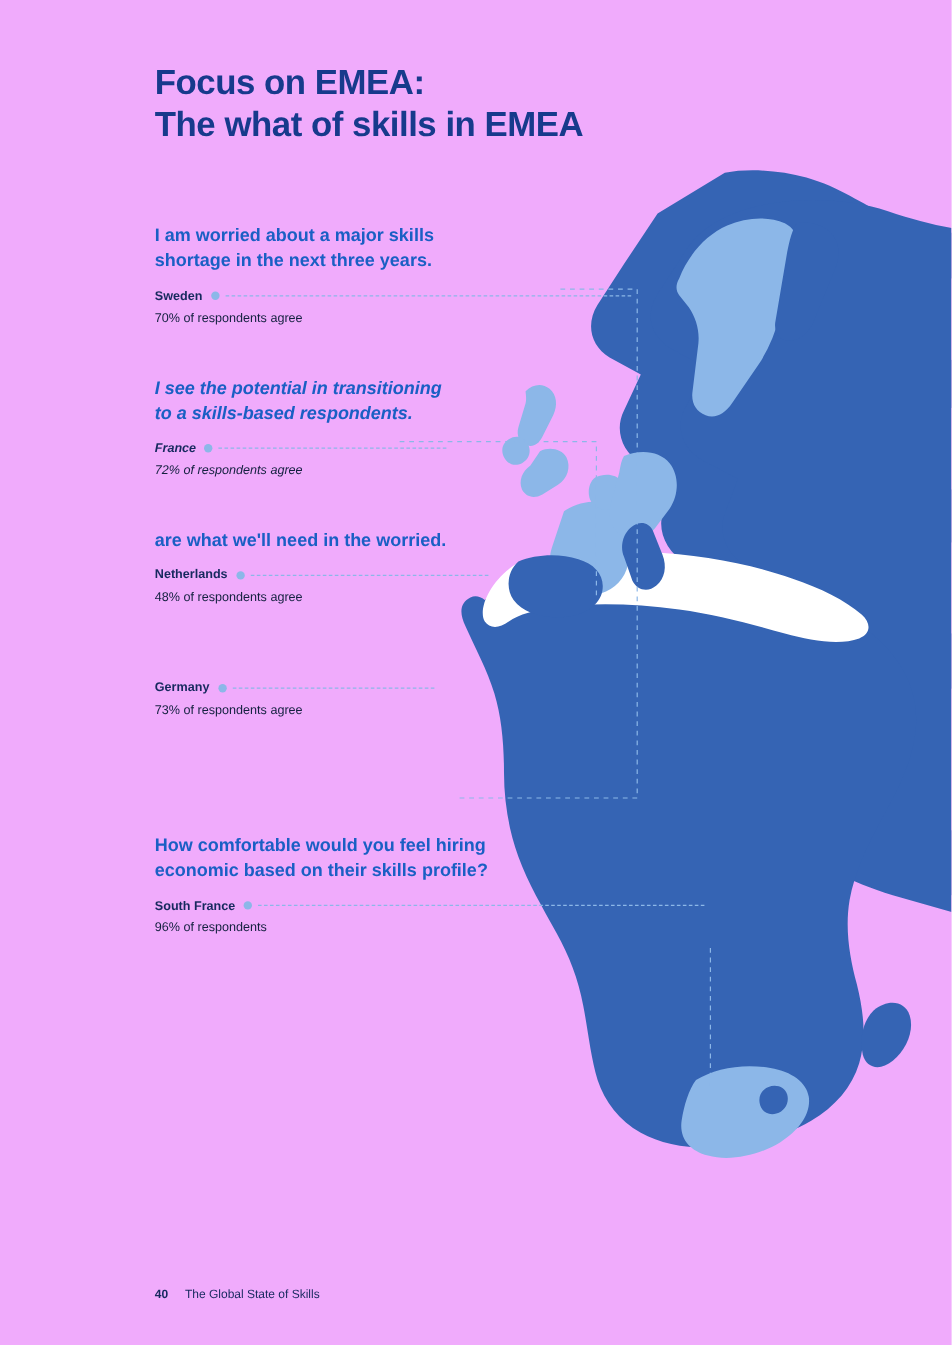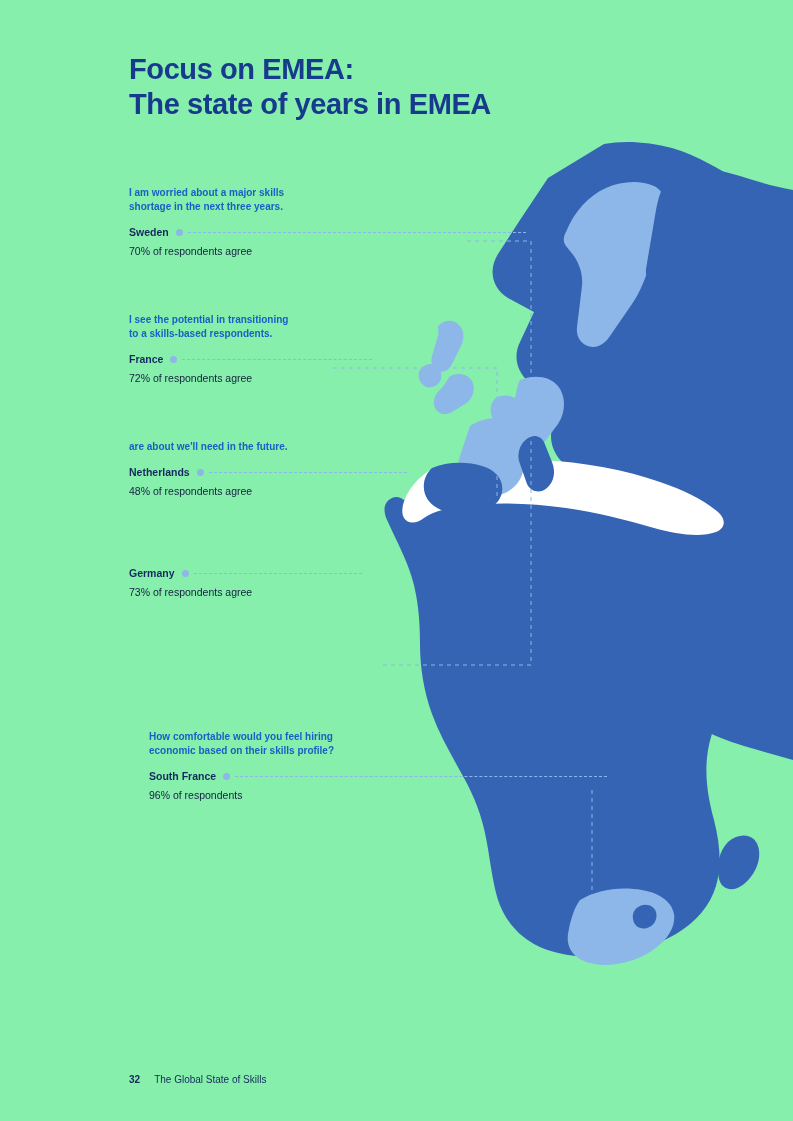--- a/index.html
+++ b/index.html
@@ -13,21 +13,21 @@
     font-family: "Liberation Sans", sans-serif;
     color: #1a3a8f;
     position: relative;
     overflow: hidden;
   }
 
   
   .page {
     position: absolute;
     inset: 0;
-    background: #86efac;
+    background: #f0abfc;
   }
 
   
   .map-layer {
     position: absolute;
     left: 0;
     top: 0;
     width: 793px;
     height: 1121px;
     pointer-events: none;
@@ -52,21 +52,21 @@
     white-space: nowrap;
   }
 
   
   .callout {
     position: absolute;
     left: 129px;
     z-index: 6;
   }
   .callout .question {
-    font-size: 10px;
+    font-size: 15px;
     font-weight: bold;
     line-height: 1.42;
     color: #1a5fc4;
     margin: 0 0 12px 0;
     max-width: 280px;
   }
   .row {
     display: flex;
     align-items: center;
     margin: 0;
@@ -1418,81 +1418,81 @@
         <path d="M 467,241 L 531,241 L 531,665 L 380,665"></path>
         <path d="M 333,368 L 497,368 L 497,497"></path>
         <path d="M 592,790 L 592,905"></path>
       </g>
 
     </svg>
   </div>
 
   <div class="title-block">
     <div class="title-line">Focus on EMEA:</div>
-    <div class="title-line">The state of years in EMEA</div>
+    <div class="title-line">The what of skills in EMEA</div>
   </div>
 
   <div class="callout" style="top:186px;">
     <div class="question">
       <div>I am worried about a major skills</div>
       <div>shortage in the next three years.</div>
     </div>
     <div class="row">
       <span class="country">Sweden</span>
       <span class="dot"></span>
       <span class="leader" style="width:338px;"></span>
     </div>
     <div class="stat">70% of respondents agree</div>
   </div>
 
-  <div class="callout" style="top:313px;">
+  <div class="callout" style="top:313px;font-style:italic;">
     <div class="question">
       <div>I see the potential in transitioning</div>
       <div>to a skills-based respondents.</div>
     </div>
     <div class="row">
       <span class="country">France</span>
       <span class="dot"></span>
       <span class="leader" style="width:190px;"></span>
     </div>
     <div class="stat">72% of respondents agree</div>
   </div>
 
   <div class="callout" style="top:440px;">
     <div class="question">
-      <div>are about we'll need in the future.</div>
+      <div>are what we'll need in the worried.</div>
     </div>
     <div class="row">
       <span class="country">Netherlands</span>
       <span class="dot"></span>
       <span class="leader" style="width:198px;"></span>
     </div>
     <div class="stat">48% of respondents agree</div>
   </div>
 
   <div class="callout" style="top:567px;">
     <div class="row">
       <span class="country">Germany</span>
       <span class="dot"></span>
       <span class="leader" style="width:168px;"></span>
     </div>
     <div class="stat">73% of respondents agree</div>
   </div>
 
-  <div class="callout" style="top:730px;margin-left:20px;">
+  <div class="callout" style="top:694px;">
     <div class="question">
       <div>How comfortable would you feel hiring</div>
       <div>economic based on their skills profile?</div>
     </div>
     <div class="row">
       <span class="country">South France</span>
       <span class="dot"></span>
       <span class="leader" style="width:372px;"></span>
     </div>
     <div class="stat">96% of respondents</div>
   </div>
 
   <div class="footer">
-    <span class="pagenum">32</span>
+    <span class="pagenum">40</span>
     <span class="doctitle">The Global State of Skills</span>
   </div>
 
 </div>
 
 </body></html>

